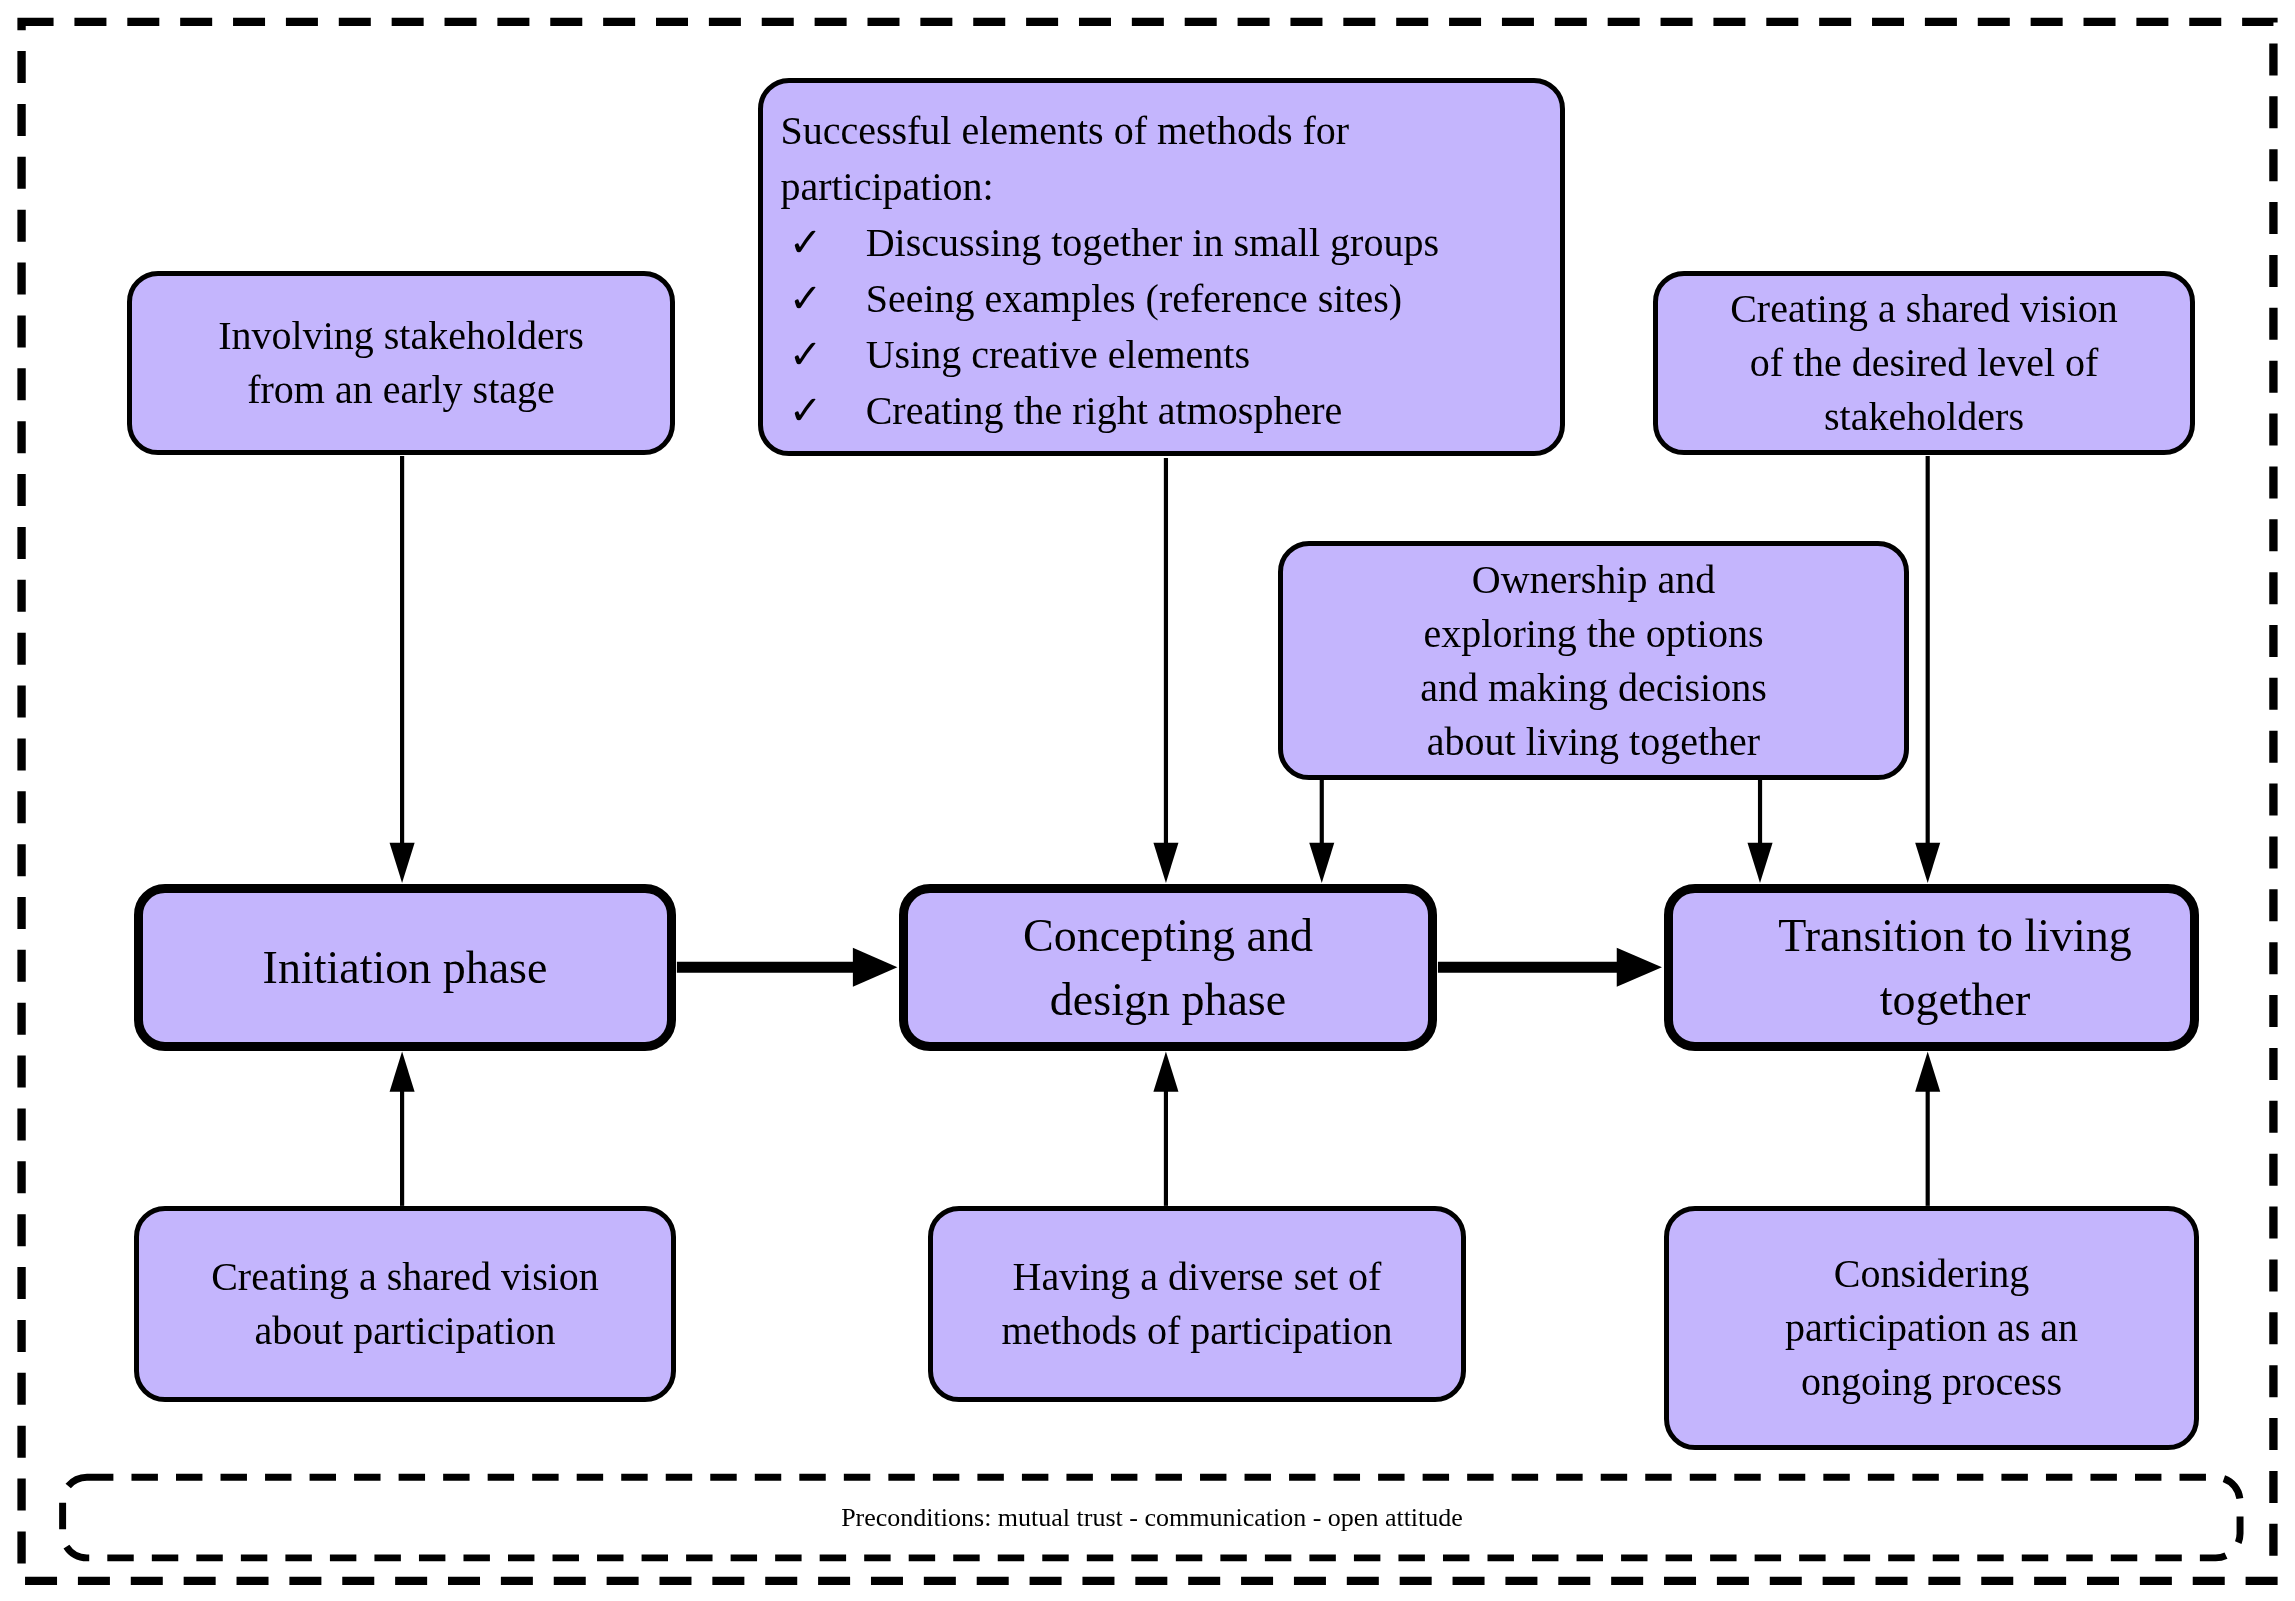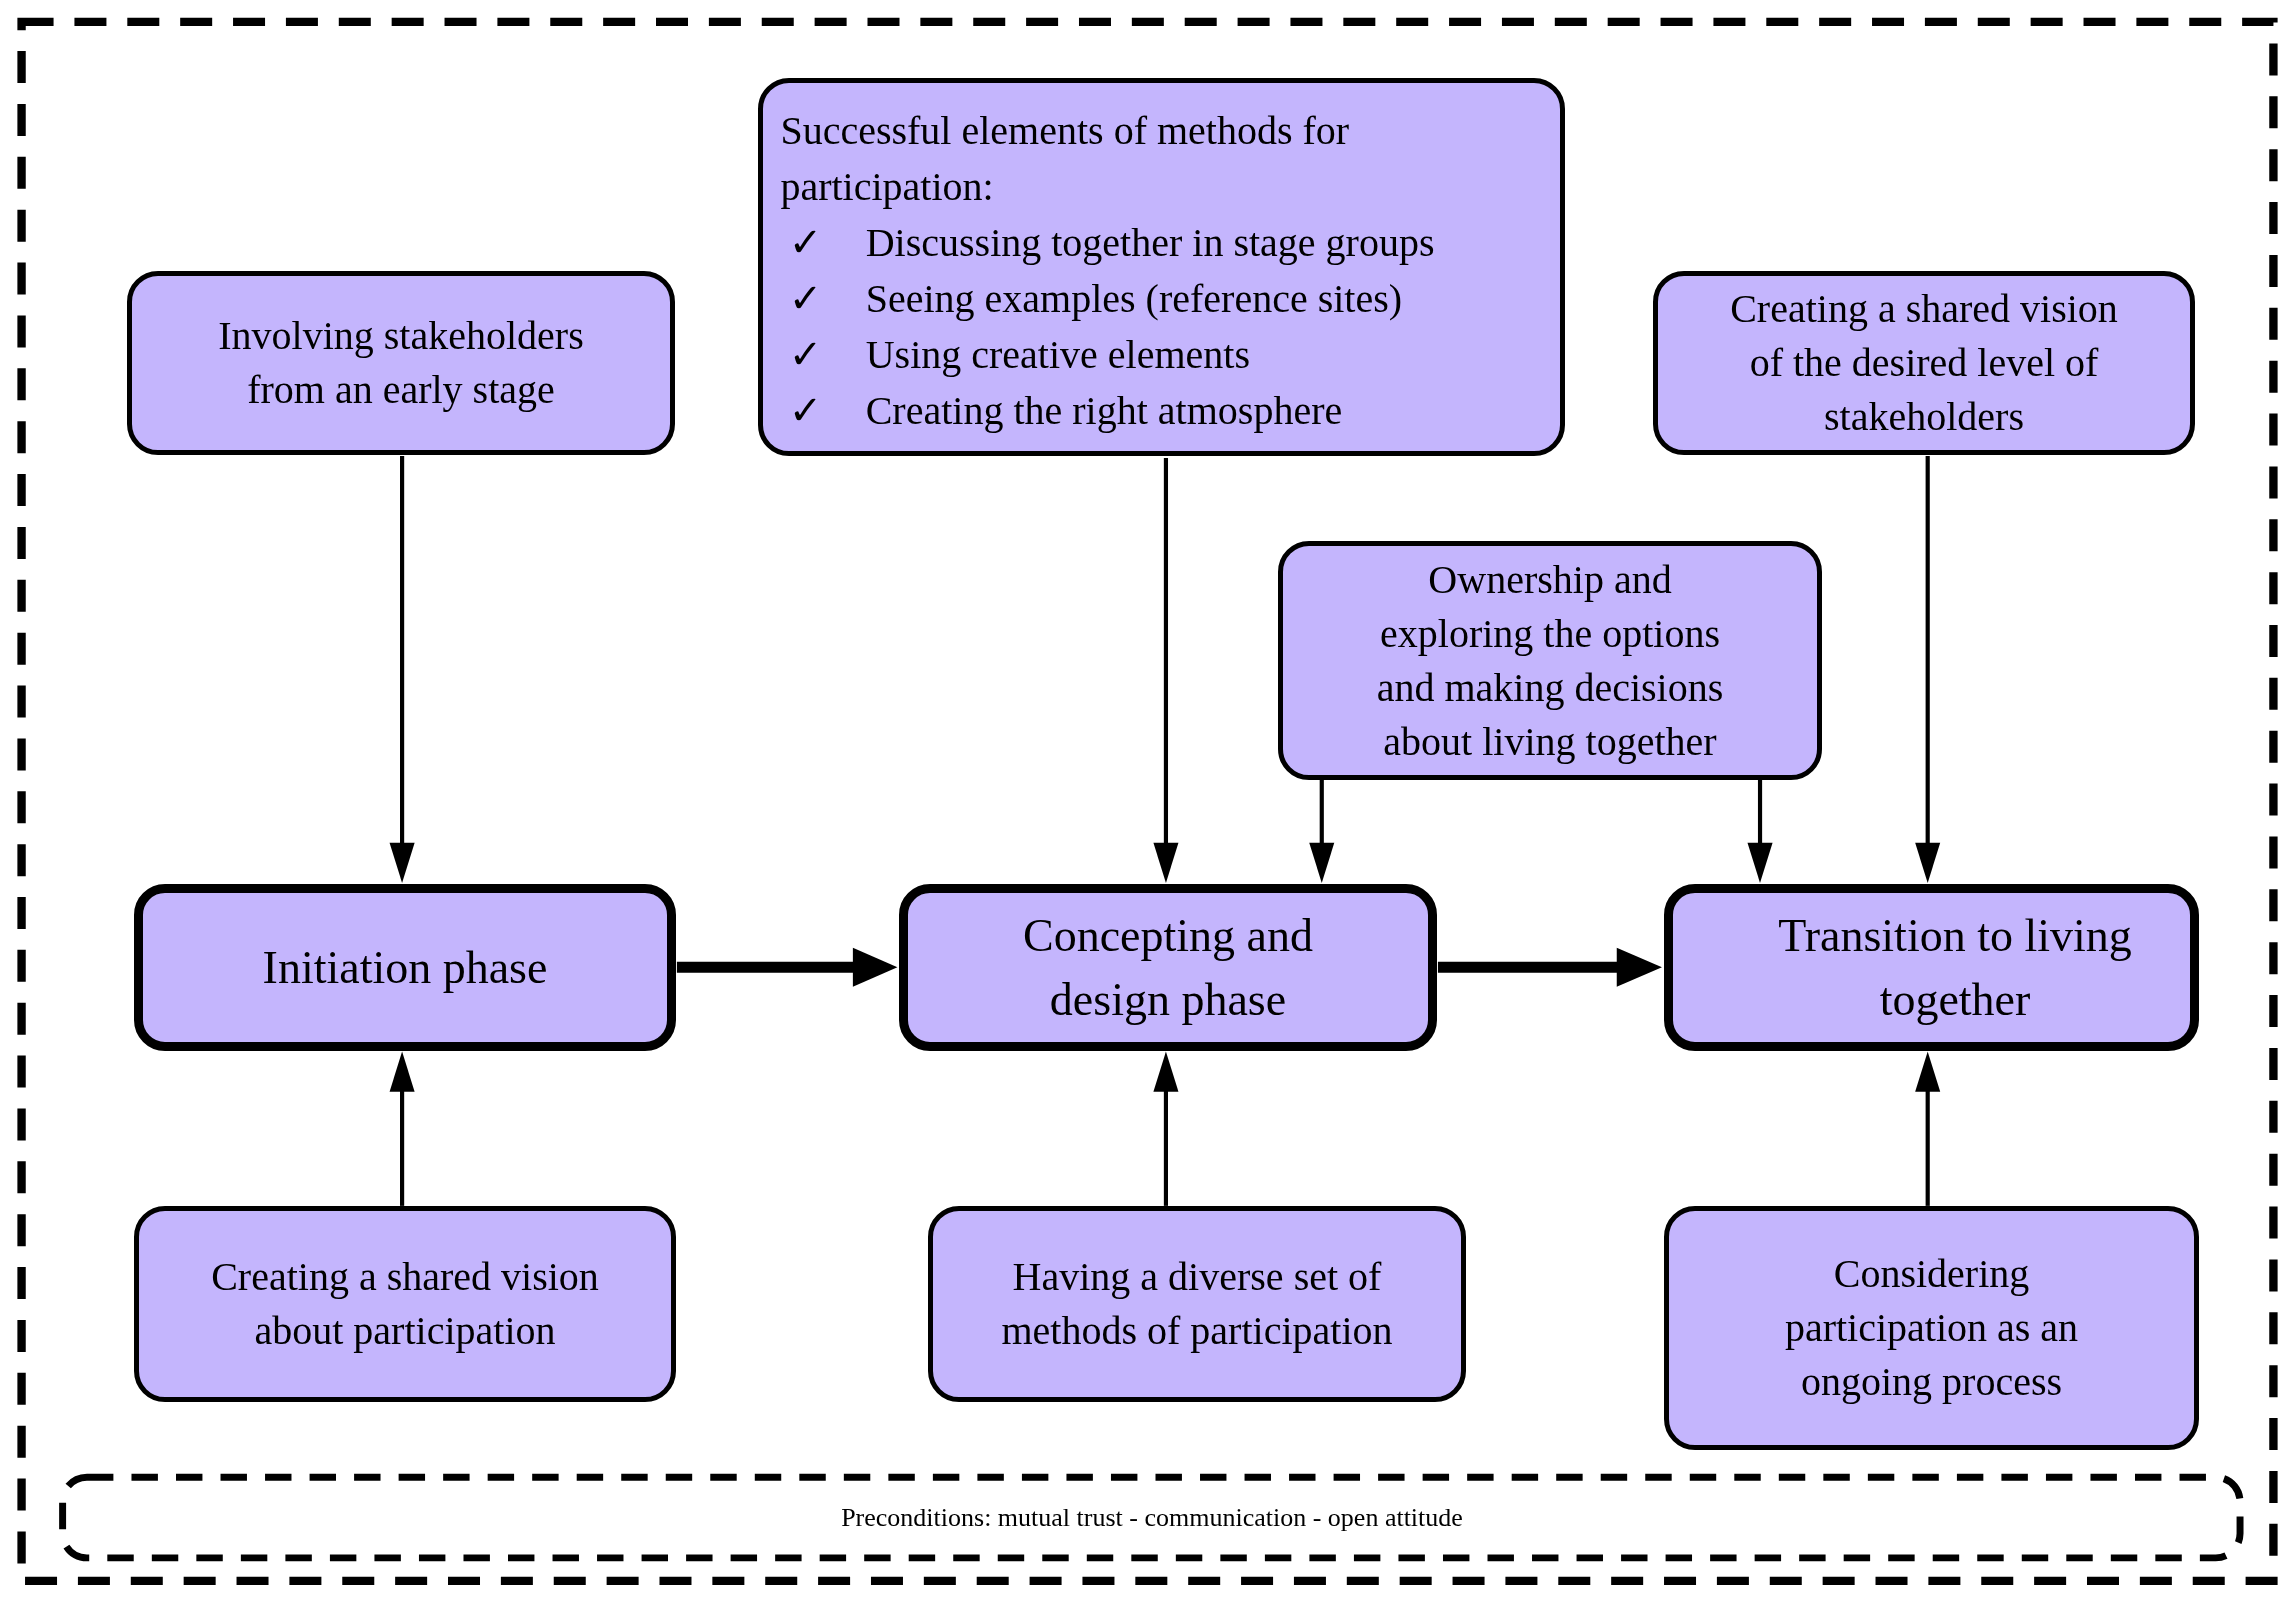--- a/index.html
+++ b/index.html
@@ -65,21 +65,21 @@
     display: flex;
     justify-content: center;
     align-items: center;
     font-size: 26px;
     z-index: 2;
   }
   
   #box-involving       { left: 127px;  top: 271px;  width: 548px;  height: 184px; }
   #box-successful      { left: 758px; top: 78px;  width: 807px; height: 378px; }
   #box-desired-vision  { left: 1653px; top: 271px;  width: 542px;  height: 184px; }
-  #box-ownership       { left: 1278px; top: 541px;  width: 544px;  height: 239px; }
+  #box-ownership       { left: 1278px; top: 541px;  width: 631px;  height: 239px; }
   #box-initiation      { left: 134px;  top: 884px; width: 542px;  height: 167px; }
   #box-concepting      { left: 899px; top: 884px; width: 538px;  height: 167px; }
   #box-transition      { left: 1664px; top: 884px; width: 535px;  height: 167px; padding-left: 47px; }
   #box-shared-vision   { left: 134px;  top: 1206px; width: 542px;  height: 196px; }
   #box-diverse         { left: 899px; top: 1206px; width: 538px;  height: 196px; margin-left: 29px; }
   #box-ongoing         { left: 1664px; top: 1206px; width: 535px;  height: 244px; }
   svg line, svg rect { stroke: #000000; }
   svg polygon { fill: #000000; stroke: none; }
 </style>
 </head>
@@ -140,21 +140,21 @@
   <div class="box" id="box-involving">
     <span class="line">Involving stakeholders</span>
     <span class="line">from an early stage</span>
   </div>
 
   <div class="box box--list" id="box-successful">
     <span class="sb-title">Successful elements of methods for</span>
     <span class="sb-title">participation:</span>
     <span class="sb-row">
       <span class="sb-check">✓</span>
-      <span class="sb-item">Discussing together in stage groups</span>
+      <span class="sb-item">Discussing together in small groups</span>
     </span>
     <span class="sb-row">
       <span class="sb-check">✓</span>
       <span class="sb-item">Seeing examples (reference sites)</span>
     </span>
     <span class="sb-row">
       <span class="sb-check">✓</span>
       <span class="sb-item">Using creative elements</span>
     </span>
     <span class="sb-row">

